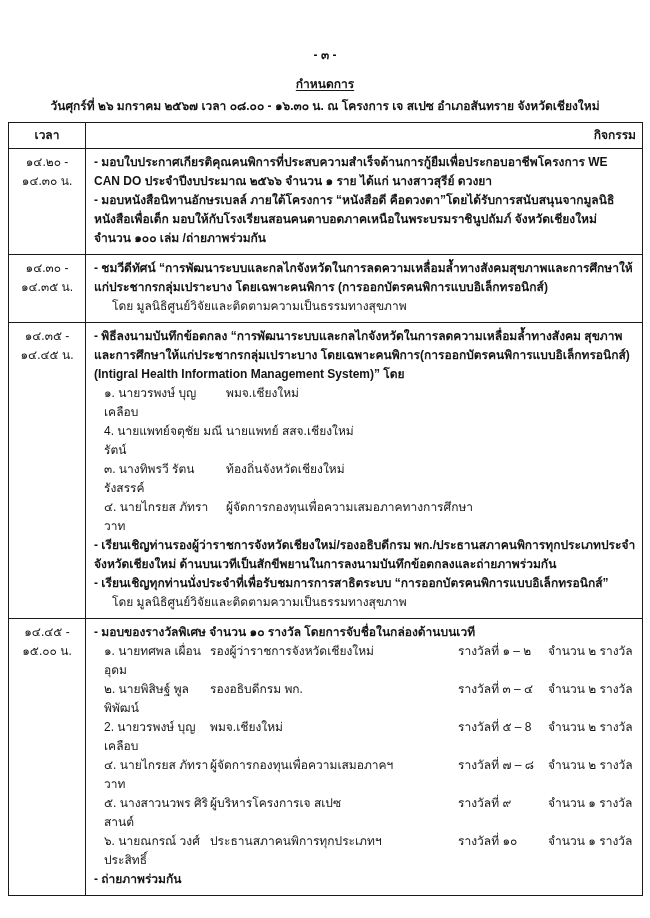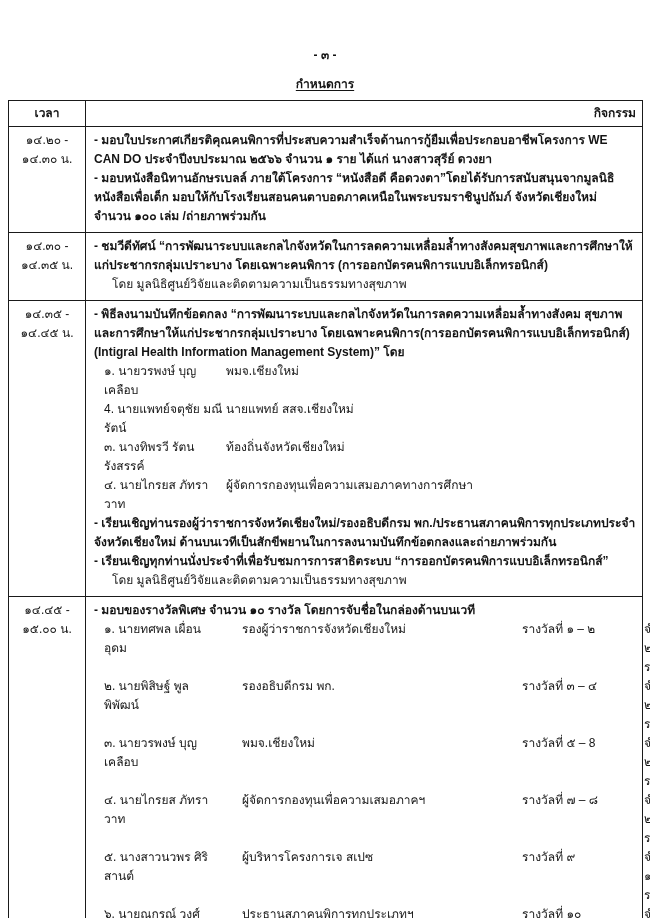--- a/index.html
+++ b/index.html
@@ -30,29 +30,30 @@
   }
   th.col-time { width: 77px; padding: 3px 2px; font-weight: bold; }
   th.col-activity { padding: 3px 6px; font-weight: bold; text-align: right; }
   td.time { text-align: center; padding: 4px 2px; font-weight: normal; }
   td.activity { padding: 2px 6px 6px 8px; }
   td.activity p.bullet { font-weight: bold; margin-top: 0; }
   td.activity p.bullet:first-child { margin-top: 2px; }
   td.activity p.plain { font-weight: normal; margin-top: 0; margin-left: 18px; }
   .list { margin-left: 10px; font-weight: normal; }
   .people-row { display: grid; grid-template-columns: 122px 1fr; }
-  .award-row { display: grid; grid-template-columns: 106px 248px 90px 1fr; gap: 32px; }
+  .award-row { display: grid; grid-template-columns: 106px 248px 90px 1fr; }
 </style>
 </head>
 <body>
 
 <div class="page">
   <div class="header">
     <div class="page-number">- ๓ -</div>
     <div class="doc-title">กำหนดการ</div>
+    <div class="subtitle">วันศุกร์ที่ ๒๖ มกราคม ๒๕๖๗ เวลา ๐๘.๐๐ - ๑๖.๓๐ น. ณ โครงการ เจ สเปซ อำเภอสันทราย จังหวัดเชียงใหม่</div>
   </div>
 
   <table class="schedule">
     <thead>
       <tr>
         <th class="col-time">เวลา</th>
         <th class="col-activity">กิจกรรม</th>
       </tr>
     </thead>
     <tbody>
@@ -108,21 +109,21 @@
                 <span>รางวัลที่ ๑ – ๒</span>
                 <span>จำนวน ๒ รางวัล</span>
               </div>
               <div class="award-row">
                 <span>๒. นายพิสิษฐ์ พูลพิพัฒน์</span>
                 <span>รองอธิบดีกรม พก.</span>
                 <span>รางวัลที่ ๓ – ๔</span>
                 <span>จำนวน ๒ รางวัล</span>
               </div>
               <div class="award-row">
-                <span>๓. นายวรพงษ์ บุญเคลือบ</span>
+                <span>2. นายวรพงษ์ บุญเคลือบ</span>
                 <span>พมจ.เชียงใหม่</span>
                 <span>รางวัลที่ ๕ – 8</span>
                 <span>จำนวน ๒ รางวัล</span>
               </div>
               <div class="award-row">
                 <span>๔. นายไกรยส ภัทราวาท</span>
                 <span>ผู้จัดการกองทุนเพื่อความเสมอภาคฯ</span>
                 <span>รางวัลที่ ๗ – ๘</span>
                 <span>จำนวน ๒ รางวัล</span>
               </div>

